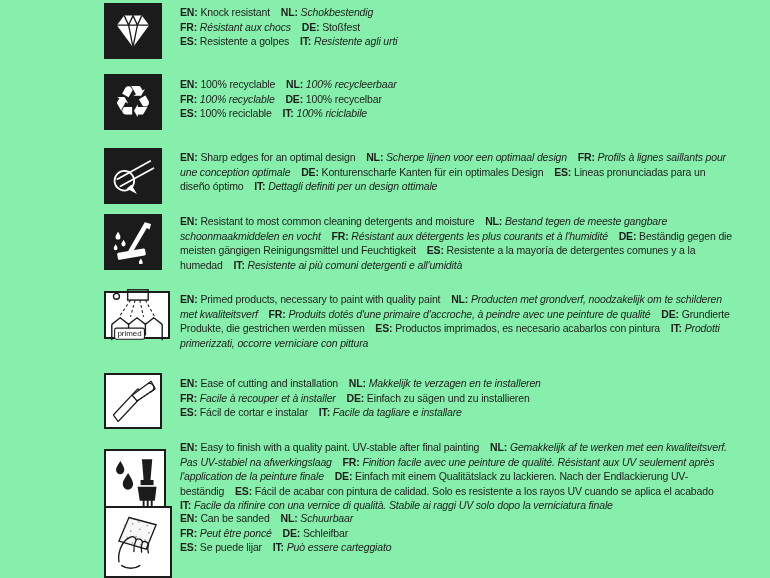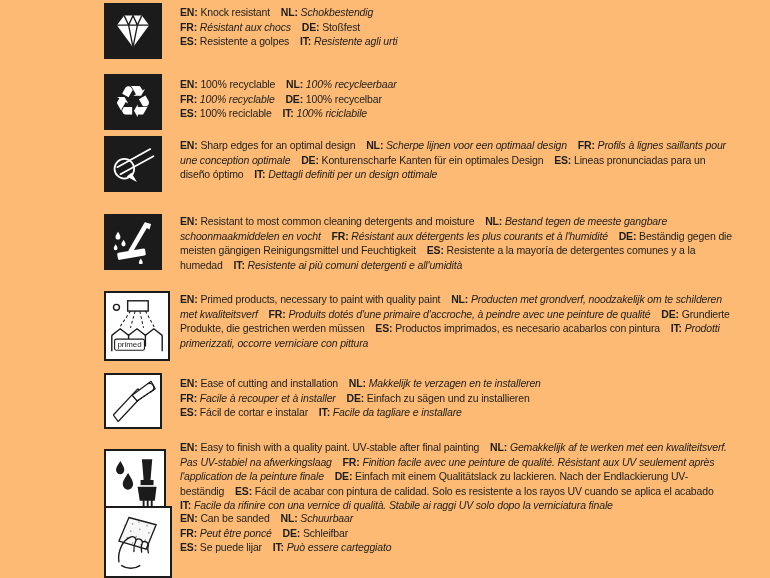--- a/index.html
+++ b/index.html
@@ -1,17 +1,17 @@
 <!DOCTYPE html>
 <html><head>
 <meta charset="utf-8">
 <style>
   html,body{margin:0;padding:0;background:#ffffff;}
   .page{
-    position:relative;width:770px;height:578px;overflow:hidden;background:#fdba74;
+    position:relative;width:770px;height:578px;overflow:hidden;background:#86efac;
     font-family:"Liberation Sans", sans-serif;color:#1d1d1b;
   }
   .row{position:absolute;left:104px;width:650px;}
   .icon-box{
     position:absolute;left:0;display:flex;align-items:center;justify-content:center;
     box-sizing:border-box;
   }
   .icon-box.dark{background:#1b1b1b;}
   .icon-box.light{background:#ffffff;border:2.5px solid #1b1b1b;}
   .desc{
@@ -38,21 +38,21 @@
     <p class="desc"><span class="seg"><b class="lab">EN:</b><span class="txt">&nbsp;Knock resistant</span></span> <span class="seg"><b class="lab">NL:</b><span class="txt ital">&nbsp;Schokbestendig</span></span><br><span class="seg"><b class="lab">FR:</b><span class="txt ital">&nbsp;Résistant aux chocs</span></span> <span class="seg"><b class="lab">DE:</b><span class="txt">&nbsp;Stoßfest</span></span><br><span class="seg"><b class="lab">ES:</b><span class="txt">&nbsp;Resistente a golpes</span></span> <span class="seg"><b class="lab">IT:</b><span class="txt ital">&nbsp;Resistente agli urti</span></span> </p>
   </div>
 
   <div class="row" style="top:77px">
     <div class="icon-box dark" style="top:-3px;width:58px;height:56px">
       <span class="glyph">♻</span>
     </div>
     <p class="desc"><span class="seg"><b class="lab">EN:</b><span class="txt">&nbsp;100% recyclable</span></span> <span class="seg"><b class="lab">NL:</b><span class="txt ital">&nbsp;100% recycleerbaar</span></span><br><span class="seg"><b class="lab">FR:</b><span class="txt ital">&nbsp;100% recyclable</span></span> <span class="seg"><b class="lab">DE:</b><span class="txt">&nbsp;100% recycelbar</span></span><br><span class="seg"><b class="lab">ES:</b><span class="txt">&nbsp;100% reciclable</span></span> <span class="seg"><b class="lab">IT:</b><span class="txt ital">&nbsp;100% riciclabile</span></span> </p>
   </div>
 
-  <div class="row" style="top:138px">
+  <div class="row" style="top:150px">
     <div class="icon-box dark" style="top:-2px;width:58px;height:56px">
       <svg width="46" height="44" viewBox="0 0 56 56">
         <g stroke="#ffffff" fill="none" stroke-width="2.2" stroke-linecap="round">
           <path d="M8,32 L50,9"></path>
           <path d="M12,41 L54,18"></path>
           <circle cx="17" cy="34" r="12.5"></circle>
         </g>
         <polygon points="20,44 33,51 26,39" fill="#ffffff"></polygon>
       </svg>
     </div>
@@ -70,21 +70,21 @@
           <path d="M16,25 C17.6,27.6 18.6,29.2 18.6,30.7 A2.7,2.9 0 1 1 13.2,30.7 C13.2,29.2 14.4,27.6 16,25 Z"></path>
           <path d="M6,31 C7.4,33.3 8.3,34.7 8.3,36 A2.4,2.6 0 1 1 3.5,36 C3.5,34.7 4.5,33.3 6,31 Z"></path>
           <path d="M38,49 C39.4,51.3 40.3,52.7 40.3,54 A2.4,2.6 0 1 1 35.5,54 C35.5,52.7 36.5,51.3 38,49 Z"></path>
         </g>
       </svg>
     </div>
     <p class="desc"><span class="seg"><b class="lab">EN:</b><span class="txt">&nbsp;Resistant to most common cleaning detergents and moisture</span></span> <span class="seg"><b class="lab">NL:</b><span class="txt ital">&nbsp;Bestand tegen de meeste gangbare schoonmaakmiddelen en vocht</span></span> <span class="seg"><b class="lab">FR:</b><span class="txt ital">&nbsp;Résistant aux détergents les plus courants et à l'humidité</span></span> <span class="seg"><b class="lab">DE:</b><span class="txt">&nbsp;Beständig gegen die meisten gängigen Reinigungsmittel und Feuchtigkeit</span></span> <span class="seg"><b class="lab">ES:</b><span class="txt">&nbsp;Resistente a la mayoría de detergentes comunes y a la humedad</span></span> <span class="seg"><b class="lab">IT:</b><span class="txt ital">&nbsp;Resistente ai più comuni detergenti e all'umidità</span></span> </p>
   </div>
 
   <div class="row" style="top:292px">
-    <div class="icon-box light" style="top:-1px;width:66px;height:70px">
+    <div class="icon-box light" style="top:-1px;width:66px;height:48px">
       <svg width="58" height="56" viewBox="0 0 62 60">
         <g stroke="#1b1b1b" fill="none" stroke-width="1.5">
           <circle cx="9" cy="10" r="3.2"></circle>
           <rect x="21" y="3" width="22" height="11"></rect>
           <path d="M24,14 L12,32 M29,14 L24,32 M34,14 L38,32 M40,14 L50,32" stroke-width="1.1" stroke-dasharray="3 2.5"></path>
           <polyline points="4,40 13,33 22,40 31,33 40,40 49,33 58,40"></polyline>
           <path d="M4,40 V57 M58,40 V57 M22,40 V52 M40,40 V52"></path>
         </g>
         <rect x="7" y="44" width="32" height="12" rx="2" fill="#ffffff" stroke="#1b1b1b" stroke-width="1.2"></rect>
         <text x="23" y="53" font-size="8.5" text-anchor="middle" fill="#1b1b1b" font-family="Liberation Sans, sans-serif">primed</text>

